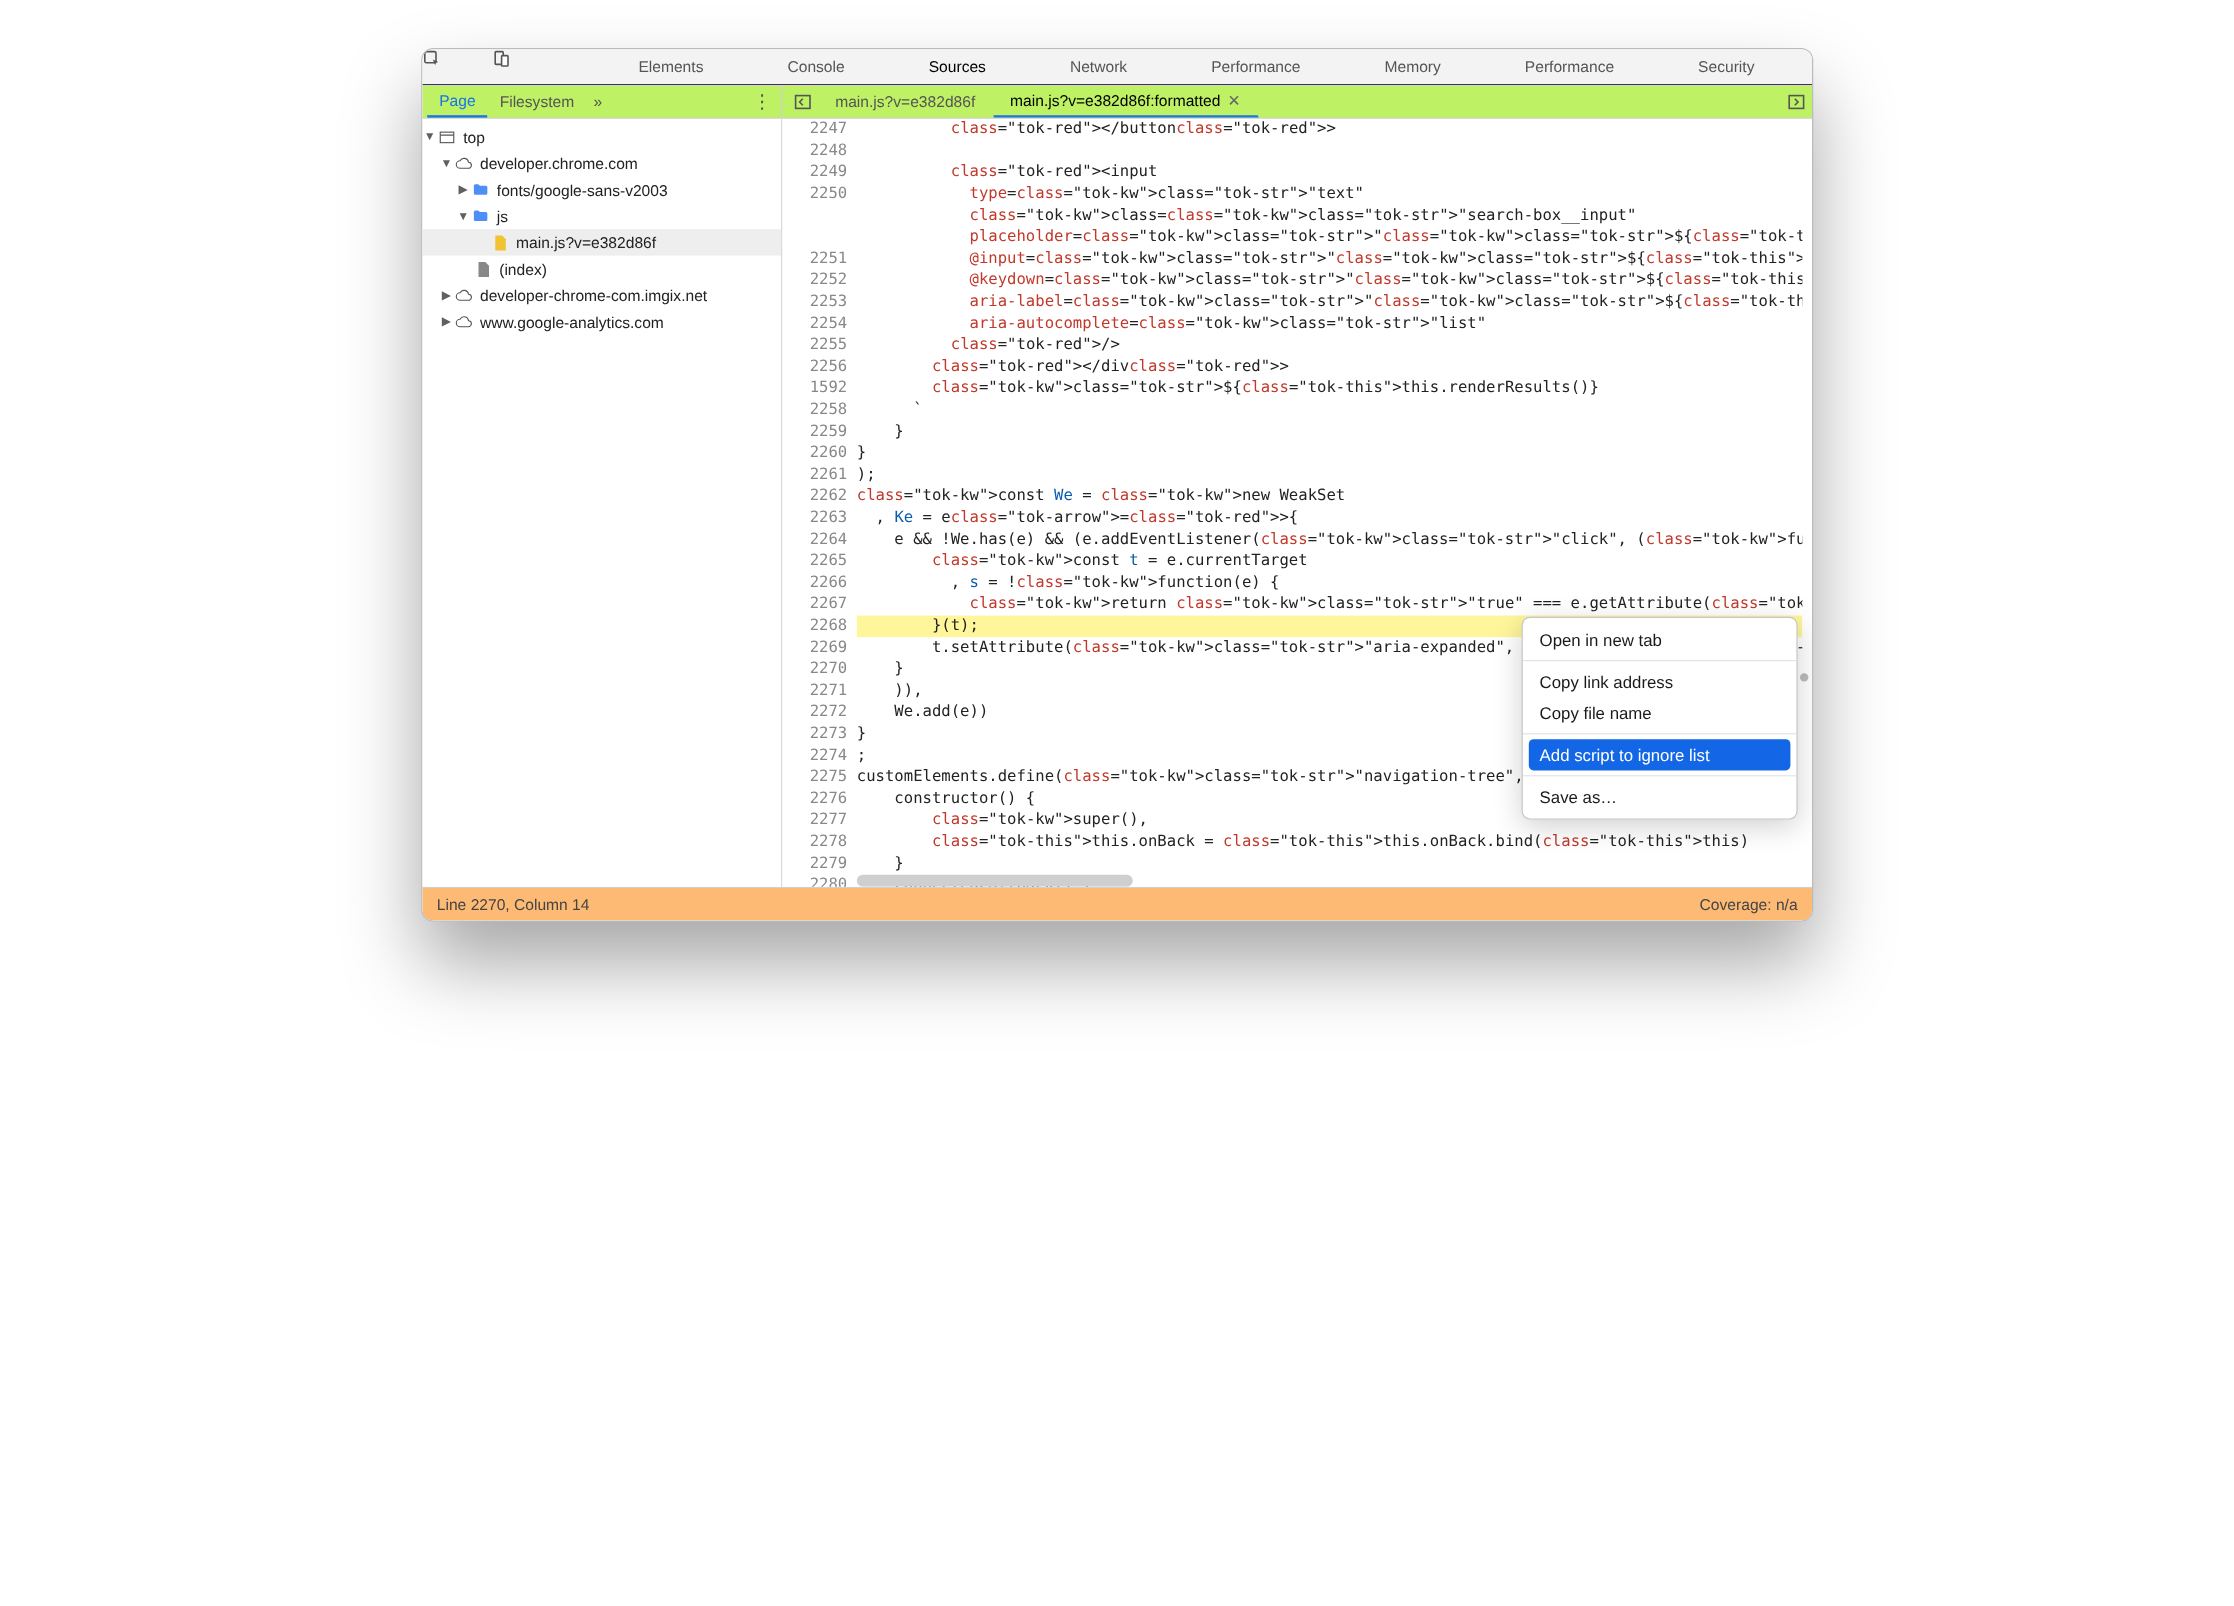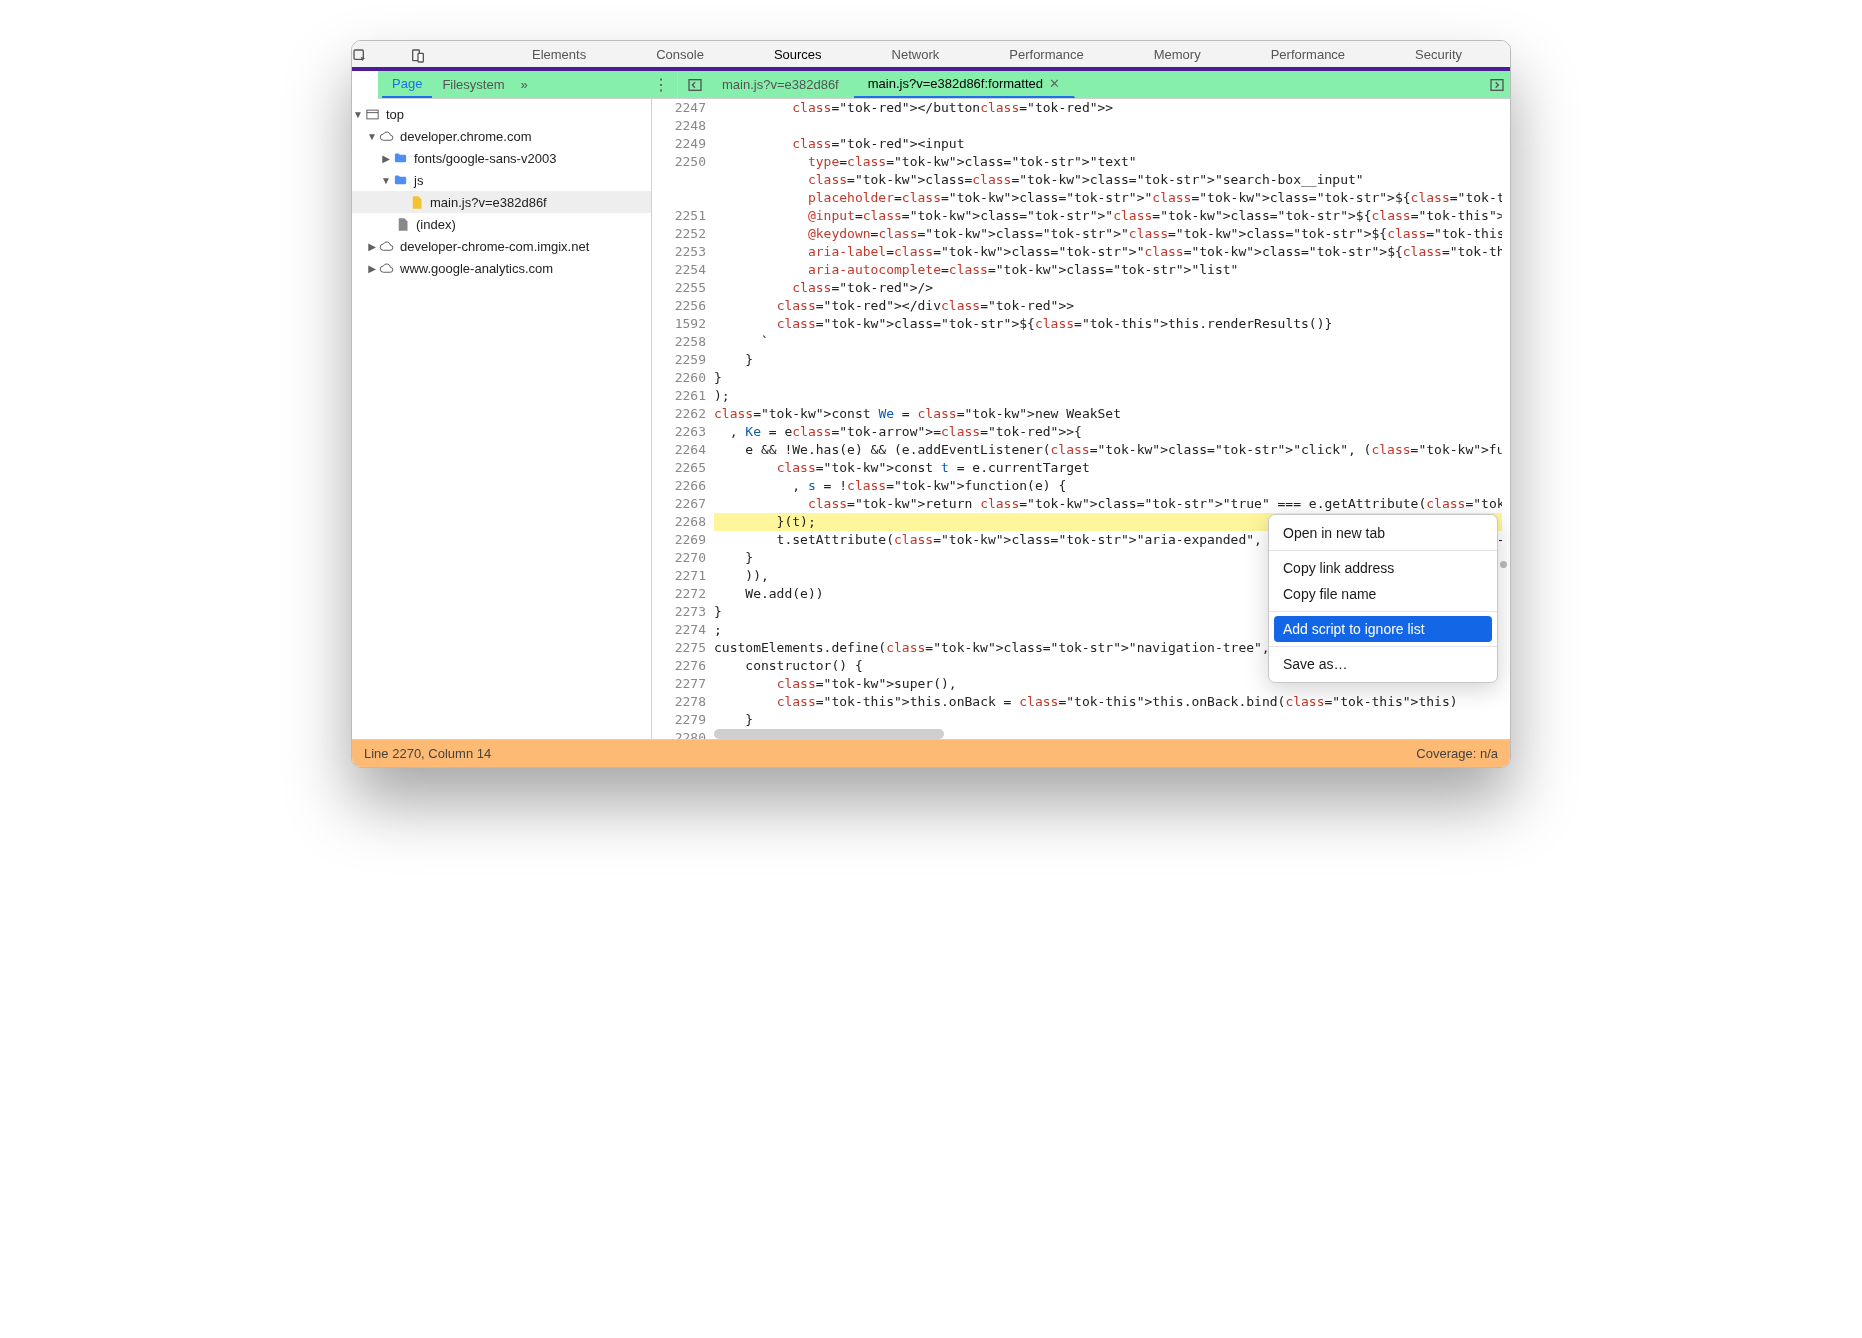--- a/index.html
+++ b/index.html
@@ -35,22 +35,22 @@
 }
 .traffic-lights { display: flex; gap: 8px; padding-left: 14px; }
 .traffic-lights .dot { width: 12px; height: 12px; border-radius: 50%; }
 .dot.red { background:#ff5f57; } .dot.yellow{background:#febc2e;} .dot.green{background:#28c840;}
 .window-title { position:absolute; left:0; right:0; text-align:center; font-weight:700; font-size:14px; color:#3a3a3a; pointer-events:none; }
 
 
 .dt-tabs {
   height: 30px;
   display:flex;
-  align-items:flex-end;
-  border-bottom: 4px solid #4c1d95;
+  align-items:flex-start;
+  border-bottom: 1px solid #4c1d95;
   background:#f3f3f3;
   gap:42px;
 }
 .dt-tabs .icon, .dt-tabs .iconbtn { width:26px; text-align:center; color:#555; }
 .dt-tabs .sep { width:1px; height:18px; background:#d2d2d2; margin:0 4px;}
 .dt-tabs .tab {
   padding: 0 14px;
   height:100%;
   display:flex; align-items:center;
   color:#555; cursor:default;
@@ -64,22 +64,21 @@
   margin-right:8px;
 }
 .issues-pill svg{width:14px;height:14px;}
 .gear, .kebab { width:26px; text-align:center; color:#555; font-size:16px; }
 
 
 .secondary {
   height:28px;
   display:flex;
   border-bottom:1px solid #d0d0d0;
-  background:#86efac;
-  margin-left:26px;
+  background:#bef264;
 }
 .nav-pane-tabs {
   width:300px;
   display:flex; align-items:center;
   border-right:1px solid #d0d0d0;
   padding-left:4px;
 }
 .nav-pane-tabs .ntab { padding:0 10px; height:100%; display:flex;align-items:center; color:#555; }
 .nav-pane-tabs .ntab.active { color:#1a73e8; border-bottom:2px solid #1a73e8; font-weight:500;}
 .nav-pane-tabs .chev { padding:0 6px; color:#555;}

